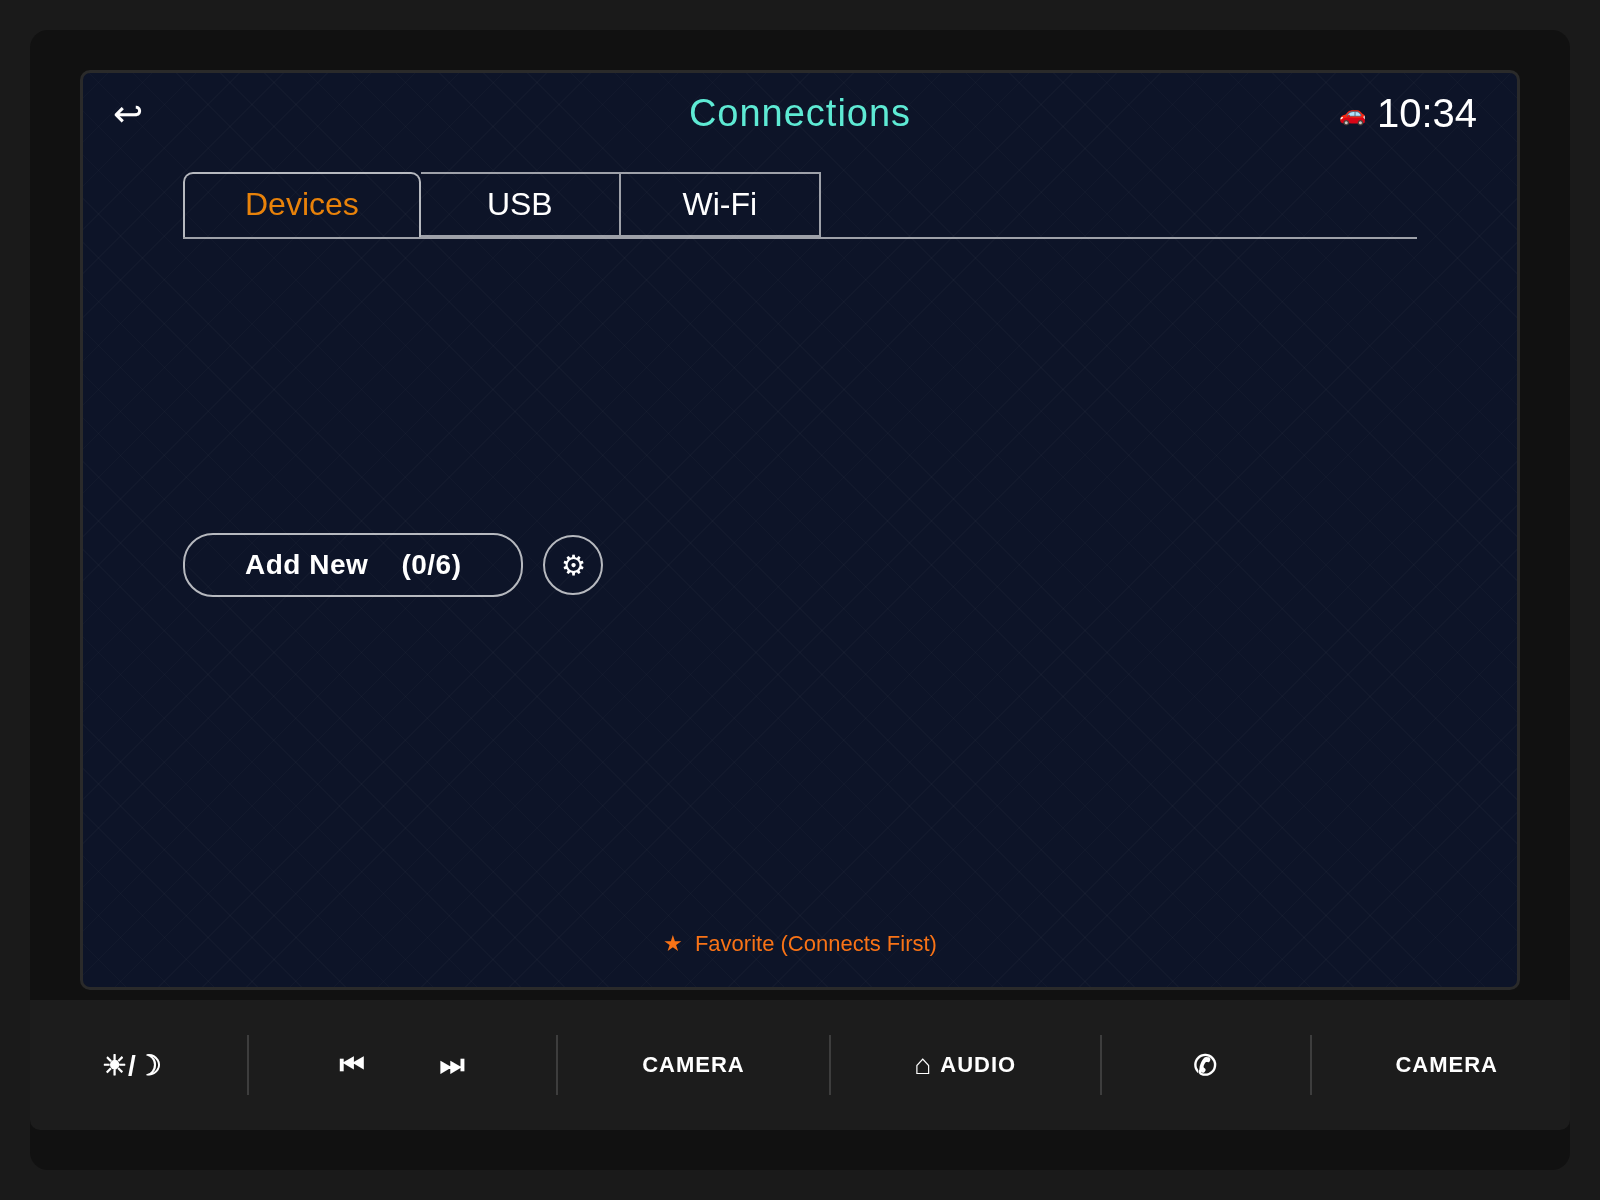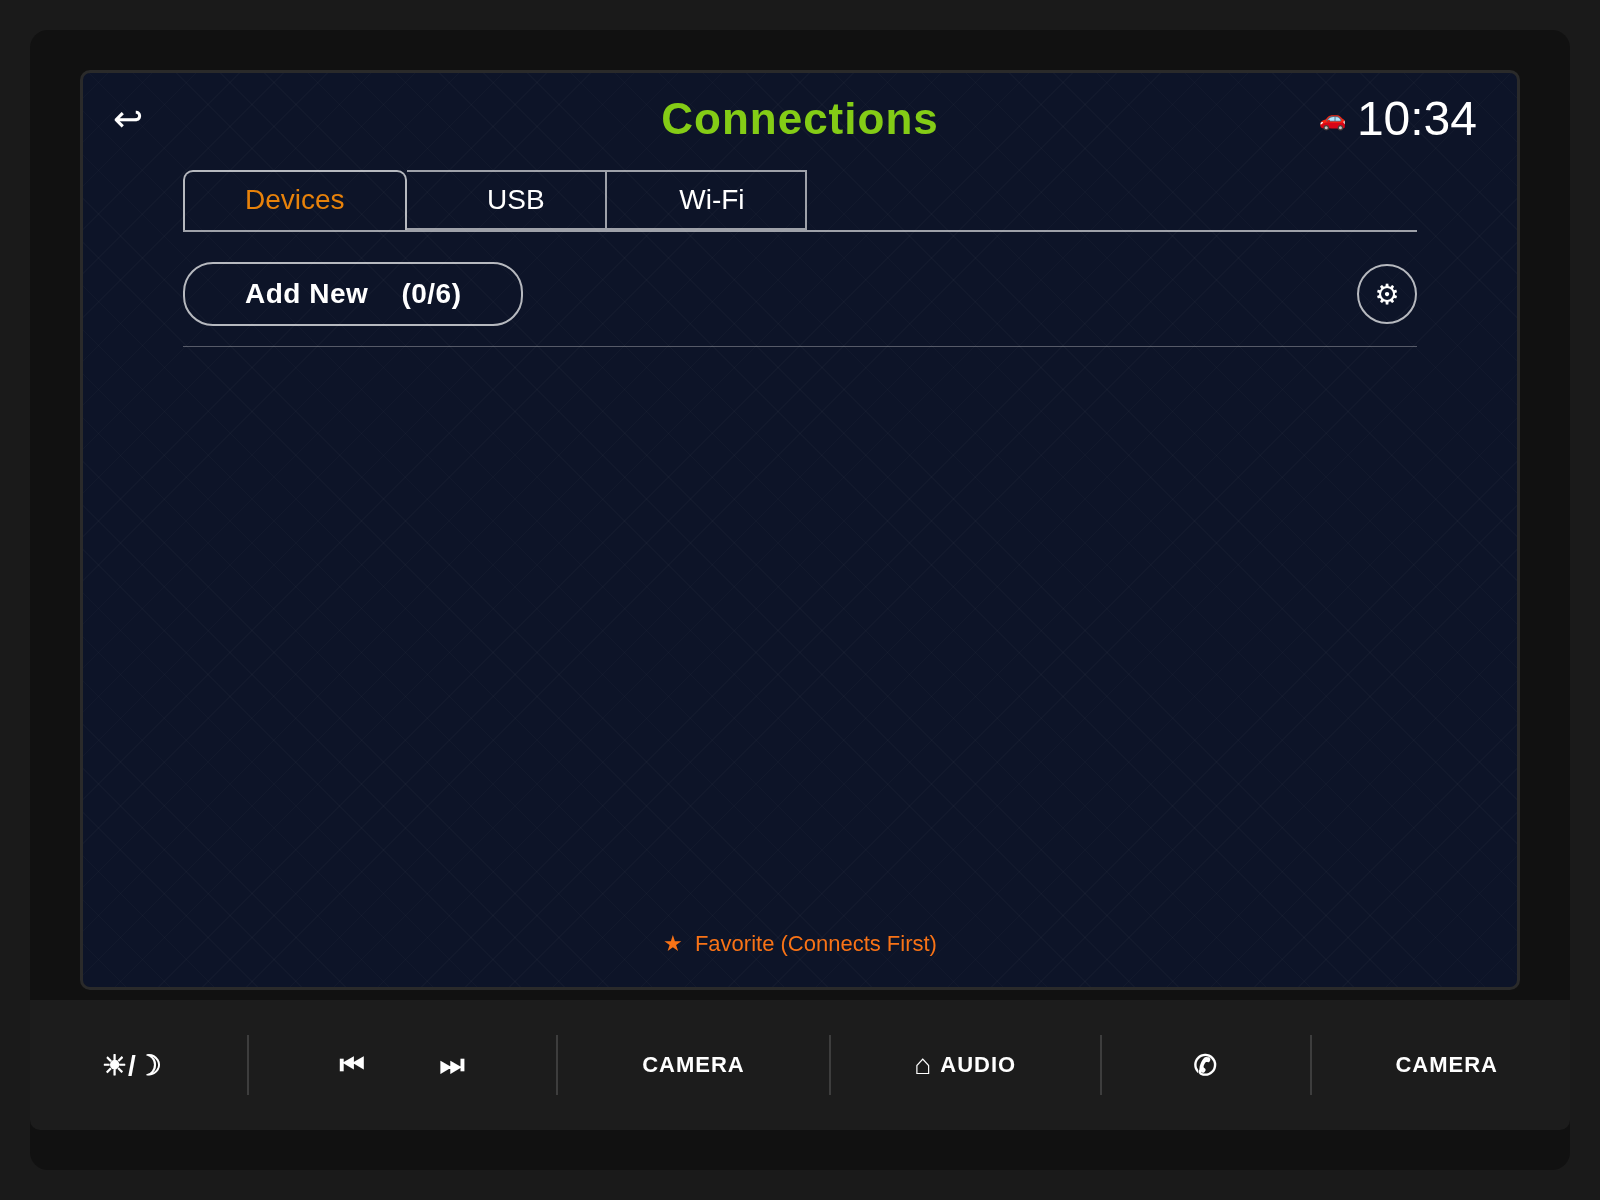--- a/index.html
+++ b/index.html
@@ -76,60 +76,61 @@
       color: #fff;
       font-size: 36px;
       cursor: pointer;
       line-height: 1;
     }
 
     .header-title {
       position: absolute;
       left: 50%;
       transform: translateX(-50%);
-      color: #84cc16;
-      font-size: 44px;
-      font-weight: 700;
+      color: #5eead4;
+      font-size: 38px;
+      font-weight: 400;
       letter-spacing: 1px;
     }
 
     .header-right {
       display: flex;
       align-items: center;
       gap: 10px;
     }
 
     .car-icon {
       color: #fff;
       font-size: 22px;
     }
 
     .clock {
       color: #ffffff;
-      font-size: 48px;
+      font-size: 40px;
       font-weight: 300;
     }
 
     
     .tabs-container {
       display: flex;
       padding: 0 100px;
       position: relative;
       z-index: 1;
       margin-top: 10px;
     }
 
     .tab {
       padding: 12px 60px;
-      font-size: 28px;
+      font-size: 32px;
       font-weight: 500;
       border: 2px solid rgba(255,255,255,0.6);
       cursor: pointer;
-      text-align: right;
+      text-align: center;
       min-width: 200px;
+      margin-top: 12px;
     }
 
     .tab-devices {
       color: #e8820a;
       border-color: rgba(255,255,255,0.7);
       border-bottom: none;
       border-radius: 10px 10px 0 0;
       background: transparent;
       position: relative;
     }
@@ -150,21 +151,21 @@
       border-bottom: 2px solid rgba(255,255,255,0.6);
       margin: 0 100px;
       position: relative;
       z-index: 1;
     }
 
     
     .content {
       flex: 1;
       display: flex;
-      flex-direction: column;
+      flex-direction: row;
       padding: 30px 100px;
       position: relative;
       z-index: 1;
     }
 
     .add-new-row {
       display: flex;
       align-items: center;
       gap: 20px;
       margin-bottom: 20px;

